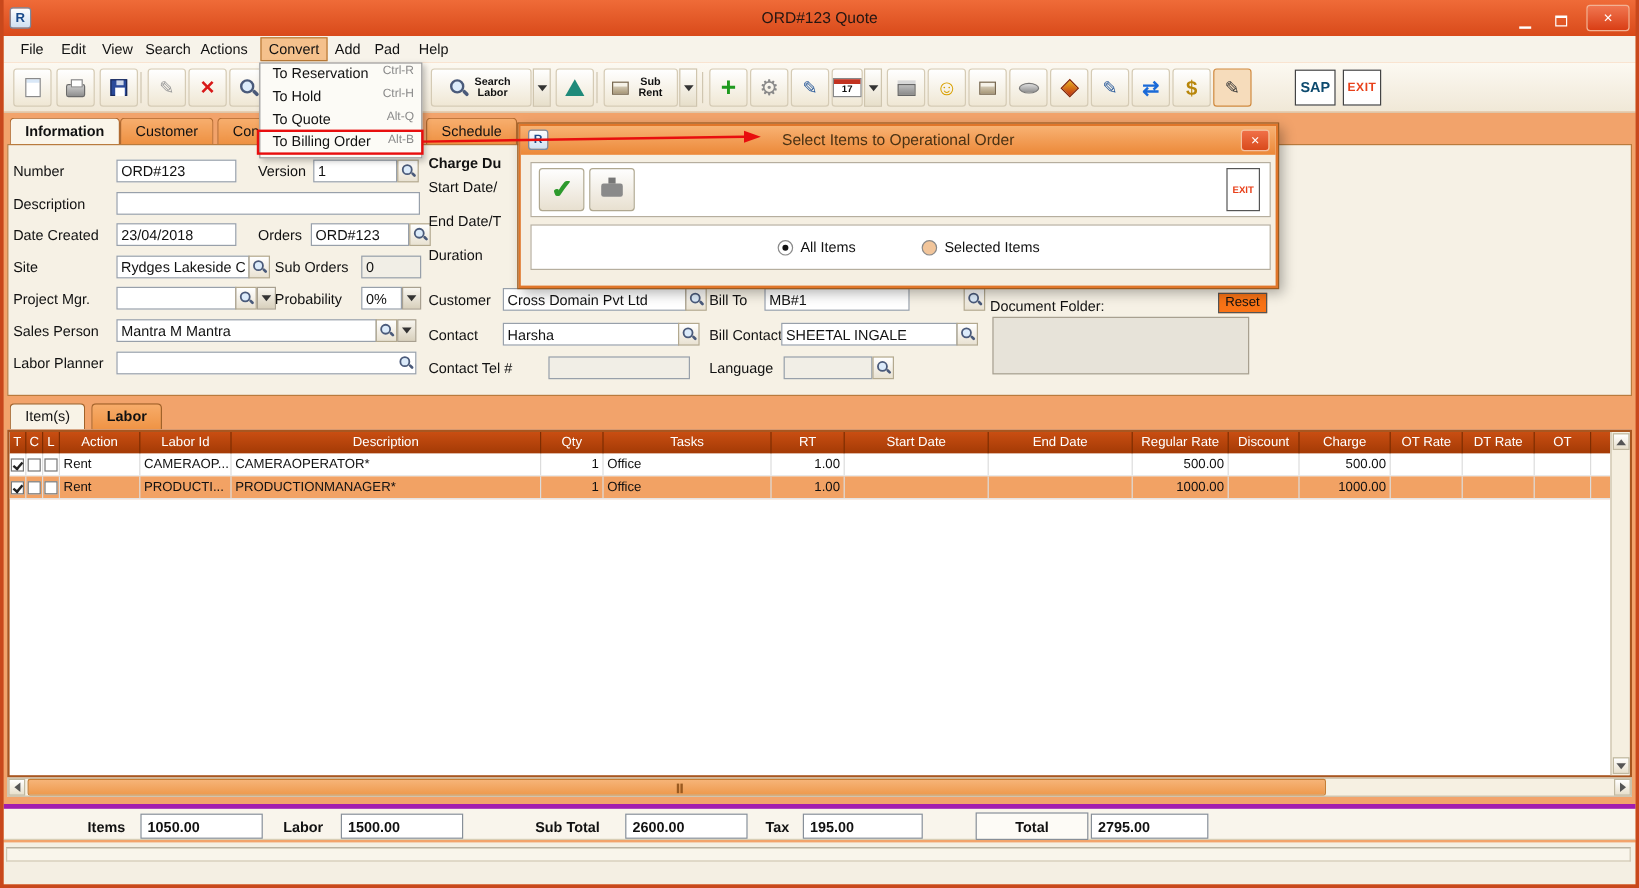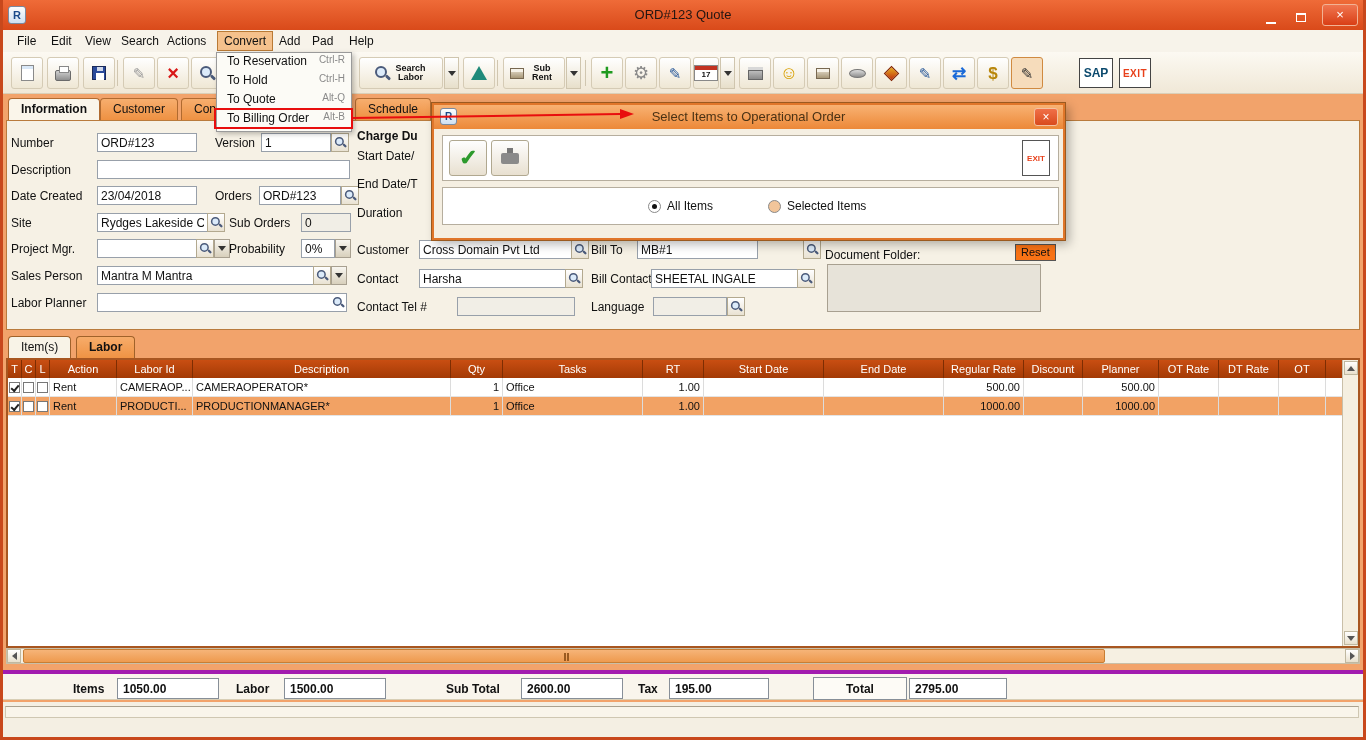--- a/index.html
+++ b/index.html
@@ -372,21 +372,21 @@
         <span class="gc cw3">Action</span>
         <span class="gc cw4">Labor Id</span>
         <span class="gc cw5">Description</span>
         <span class="gc cw6">Qty</span>
         <span class="gc cw7">Tasks</span>
         <span class="gc cw8">RT</span>
         <span class="gc cw9">Start Date</span>
         <span class="gc cw10">End Date</span>
         <span class="gc cw11">Regular Rate</span>
         <span class="gc cw12">Discount</span>
-        <span class="gc cw13">Planner</span>
+        <span class="gc cw13">Charge</span>
         <span class="gc cw14">OT Rate</span>
         <span class="gc cw15">DT Rate</span>
         <span class="gc cw16">OT</span>
         <span class="gc cwf"></span>
       </div>
 
       <div class="grow">
         <span class="gc cw0 cbx">
             <span class="cb checked"></span>
           </span>

